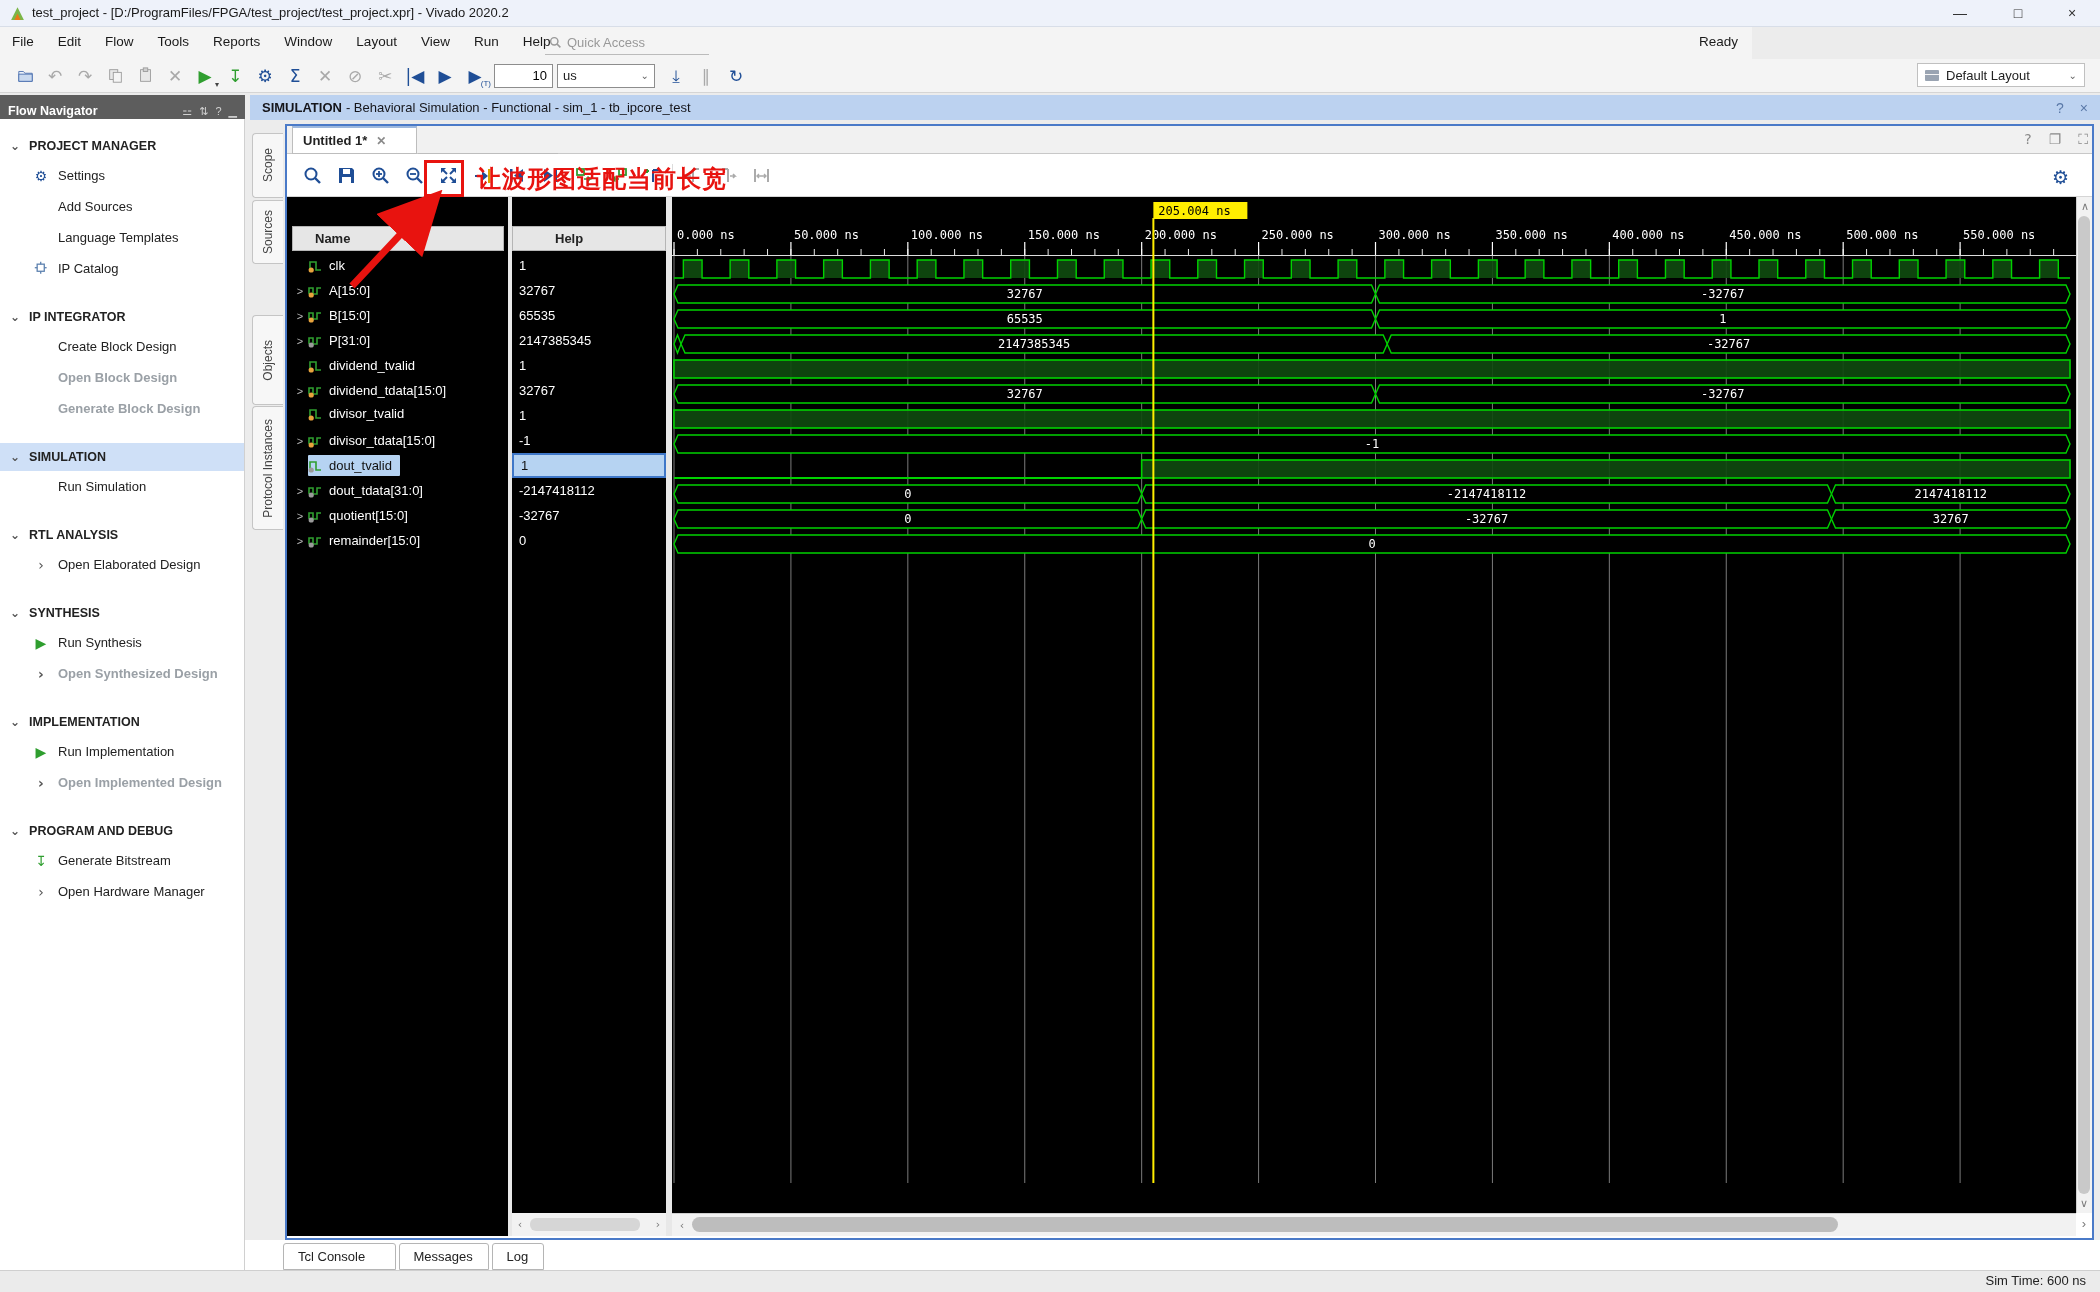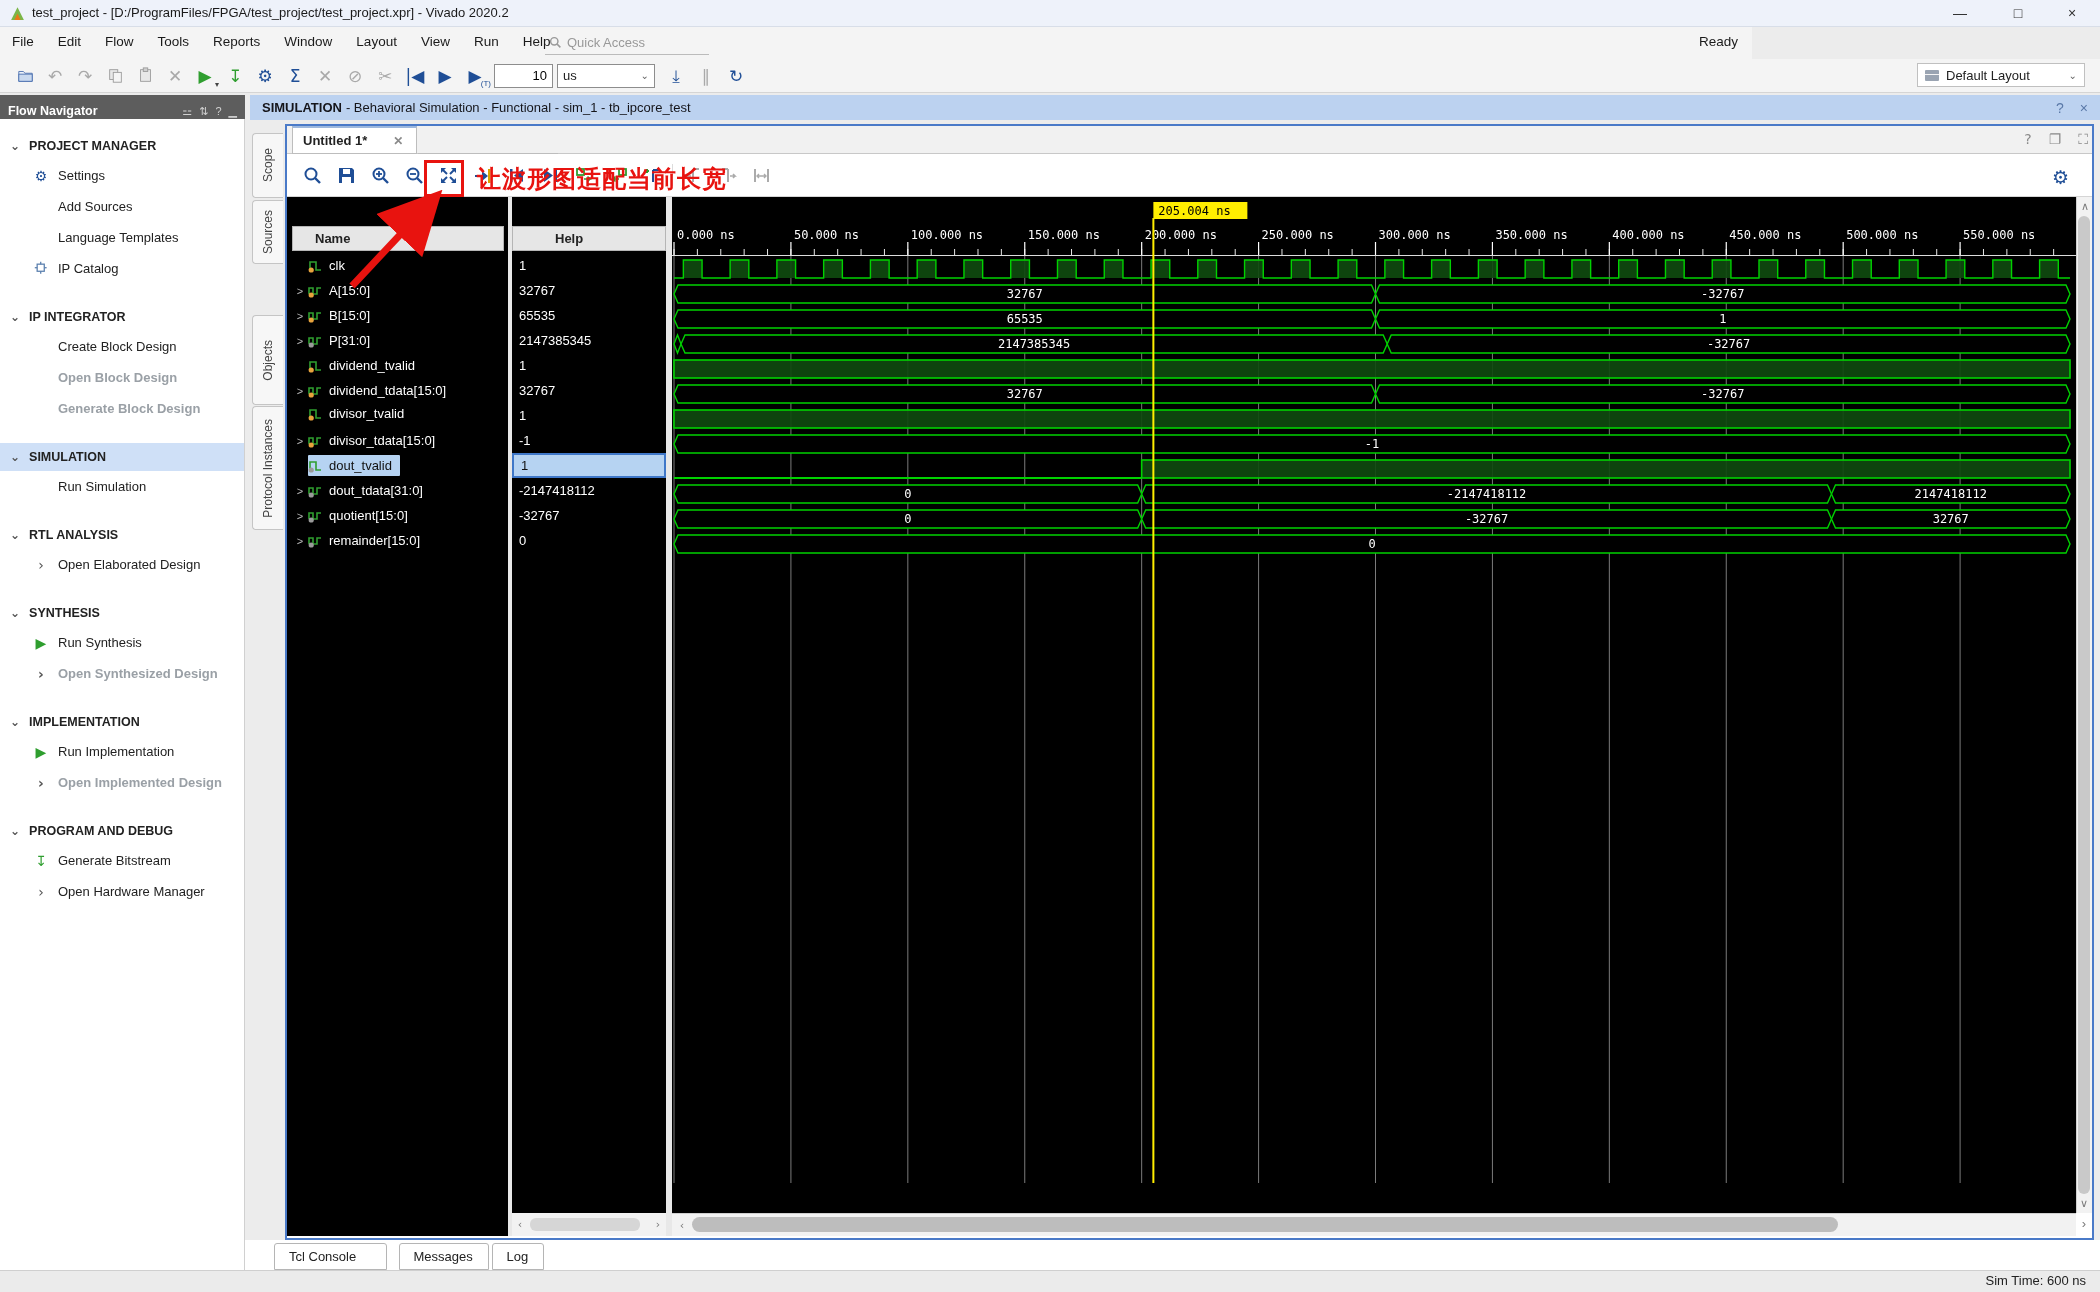--- a/index.html
+++ b/index.html
@@ -55,21 +55,21 @@
   .simbar .icons{margin-left:auto;color:#5a79a8;font-size:14px;display:flex;gap:16px;}
 
   
   .workspace-bg{left:245px;top:120px;width:1855px;height:1150px;background:#ececec;}
   .side-tab{left:252px;width:30px;background:#f7f7f7;border:1px solid #c5c5c5;border-right:none;border-radius:4px 0 0 4px;display:flex;align-items:center;justify-content:center;}
   .side-tab span{writing-mode:vertical-rl;transform:rotate(180deg);font-size:12px;color:#444;}
 
   
   .wavepanel{left:285px;top:124px;width:1809px;height:1116px;background:#fff;border:2px solid #4a7ac8;box-sizing:border-box;}
   .tabbar{left:287px;top:126px;width:1805px;height:28px;background:#f1f1f1;border-bottom:1px solid #c8c8c8;box-sizing:border-box;}
-  .wtab{top:126px;height:28px;display:flex;align-items:center;gap:26px;padding:0 10px;font-size:13px;border:1px solid #bdbdbd;box-sizing:border-box;}
+  .wtab{top:126px;height:28px;display:flex;align-items:center;gap:9px;padding:0 10px;font-size:13px;border:1px solid #bdbdbd;box-sizing:border-box;}
   .wtab .x{color:#8a8a8a;font-size:12px;}
   .wtab.active{background:#fff;font-weight:bold;border-top:2px solid #9db8dd;}
   .wtab.inactive{background:#ededed;color:#333;margin-top:27px;}
   .tab-right-icons{top:131px;right:12px;color:#8a8a8a;font-size:14px;display:flex;gap:17px;font-family:"DejaVu Sans",sans-serif;}
 
   .wavetoolbar{left:287px;top:154px;width:1805px;height:43px;background:#fff;border-bottom:1px solid #d5d5d5;display:flex;align-items:center;padding-left:8px;box-sizing:border-box;}
   .wbtn{width:34px;height:30px;display:inline-flex;align-items:center;justify-content:center;font-size:16px;}
   .wbtn svg{width:19px;height:19px;}
   .wsep{width:1px;height:22px;background:#dcdcdc;margin:0 3px;}
   .wave-gear{left:2052px;top:166px;font-size:19px;color:#1f4e96;font-family:"DejaVu Sans",sans-serif;}
@@ -845,18 +845,18 @@
   <defs>
       <marker id="ah" markerWidth="9" markerHeight="9" refX="6" refY="4.5" orient="auto">
     <path d="M0,0 L9,4.5 L0,9 Z" fill="#e8130f"></path>
       </marker>
     </defs>
   <line x1="352" y1="286" x2="428" y2="205" stroke="#e8130f" stroke-width="7" marker-end="url(#ah)"></line>
 </svg>
 
 
 <div class="abs bottom-strip"></div>
-<span><div class="abs btab" style="left:274px;width:112.5px">Tcl Console</div><div class="abs btab" style="left:398.5px;width:90px">Messages</div><div class="abs btab" style="left:491.5px;width:52.5px">Log</div></span>
+<span><div class="abs btab" style="left:283px;width:112.5px">Tcl Console</div><div class="abs btab" style="left:398.5px;width:90px">Messages</div><div class="abs btab" style="left:491.5px;width:52.5px">Log</div></span>
 <div class="abs statusbar"></div>
 <div class="abs sim-time">Sim Time: 600 ns</div>
 
 
 
 
 </body></html>

